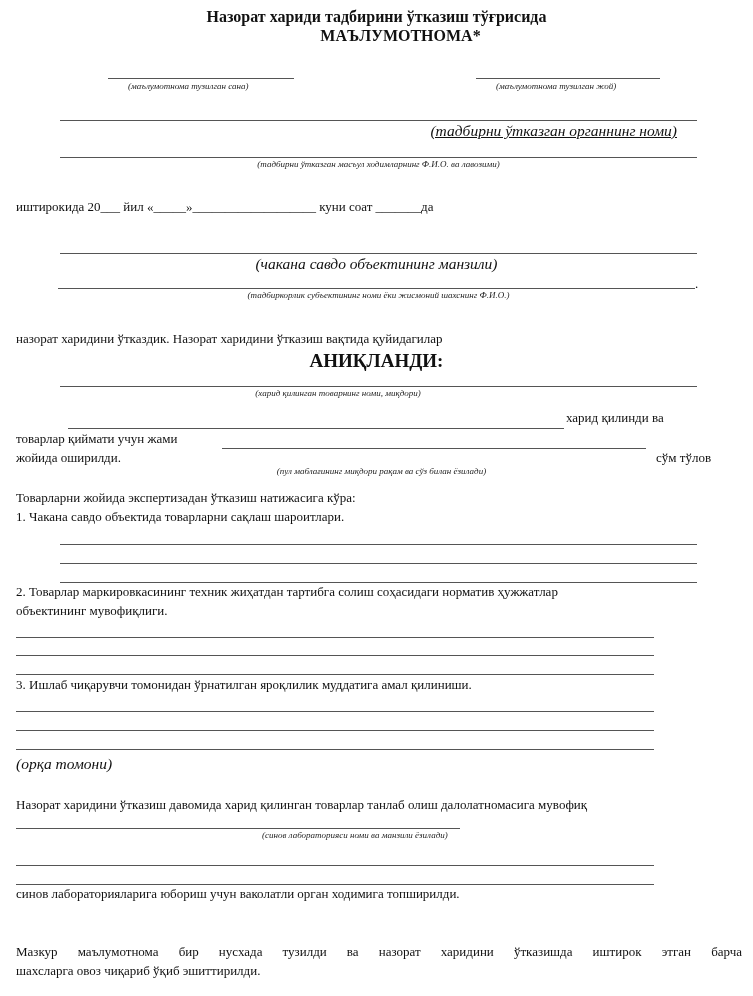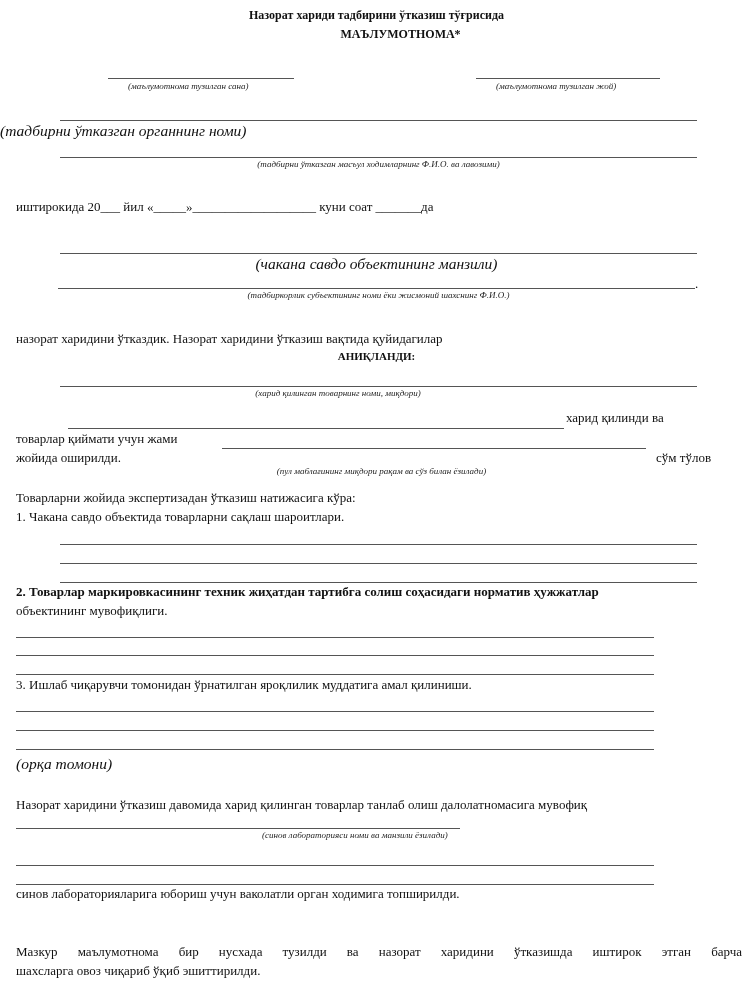--- a/index.html
+++ b/index.html
@@ -1,39 +1,39 @@
 <!DOCTYPE html>
 <html><head>
   <meta charset="utf-8">
   <style>
     * { margin: 0; padding: 0; box-sizing: border-box; }
     html, body { width: 753px; height: 996px; background: #ffffff; overflow: hidden; }
     body { position: relative; font-family: "Liberation Serif", "DejaVu Serif", serif; color: #111111; }
     .abs { position: absolute; white-space: nowrap; }
-    .title { font-weight: bold; font-size: 12px; left: 0; width: 753px; text-align: center; }
+    .title { font-weight: bold; font-size: 16px; left: 0; width: 753px; text-align: center; }
     .body-text { font-size: 13px; }
     .cap-small { font-style: italic; font-size: 9px; color: #222; }
     .cap-large { font-style: italic; font-size: 15.5px; }
     .line { position: absolute; height: 1px; background: #555; }
-    .heading { font-weight: bold; font-size: 11px; }
+    .heading { font-weight: bold; font-size: 19px; }
     .justify { text-align: justify; text-align-last: justify; }
   </style>
 </head>
 <body>
 
 <div class="abs title" style="top:8px;">Назорат хариди тадбирини ўтказиш тўғрисида</div>
 <div class="abs title" style="top:27px;margin-left:24px;">МАЪЛУМОТНОМА*</div>
 
 <div class="line" style="left:108px; top:78px; width:186px;"></div>
 <div class="abs cap-small" style="left:128px; top:81px;">(маълумотнома тузилган сана)</div>
 <div class="line" style="left:476px; top:78px; width:184px;"></div>
 <div class="abs cap-small" style="left:496px; top:81px;">(маълумотнома тузилган жой)</div>
 
 <div class="line" style="left:60px; top:120px; width:637px;"></div>
-<div class="abs cap-large" style="left:0; width:677px; text-align:left; top:122px;">(тадбирни ўтказган органнинг номи)</div>
+<div class="abs cap-large" style="left:0; width:677px; text-align:right; top:122px;text-decoration:underline;">(тадбирни ўтказган органнинг номи)</div>
 <div class="line" style="left:60px; top:157px; width:637px;"></div>
 <div class="abs cap-small" style="left:0; width:757px; text-align:center; top:159px;">(тадбирни ўтказган масъул ходимларнинг Ф.И.О. ва лавозими)</div>
 
 <div class="abs body-text" style="left:16px; top:199px;">иштирокида 20___ йил «_____»___________________ куни соат _______да</div>
 
 <div class="line" style="left:60px; top:253px; width:637px;"></div>
 <div class="abs cap-large" style="left:0; width:753px; text-align:center; top:255px;">(чакана савдо объектининг манзили)</div>
 <div class="line" style="left:58px; top:288px; width:637px;"></div>
 <div class="abs body-text" style="left:695px; top:276px;">.</div>
 <div class="abs cap-small" style="left:0; width:757px; text-align:center; top:290px;">(тадбиркорлик субъектининг номи ёки жисмоний шахснинг Ф.И.О.)</div>
@@ -52,21 +52,21 @@
 <div class="abs body-text" style="left:648px; top:450px;margin-left:8px;">сўм тўлов</div>
 <div class="abs body-text" style="left:16px; top:450px;">жойида оширилди.</div>
 <div class="abs cap-small" style="left:0; width:763px; text-align:center; top:466px;">(пул маблағининг миқдори рақам ва сўз билан ёзилади)</div>
 
 <div class="abs body-text" style="left:16px; top:490px;">Товарларни жойида экспертизадан ўтказиш натижасига кўра:</div>
 <div class="abs body-text" style="left:16px; top:509px;">1. Чакана савдо объектида товарларни сақлаш шароитлари.</div>
 <div class="line" style="left:60px; top:544px; width:637px;"></div>
 <div class="line" style="left:60px; top:563px; width:637px;"></div>
 <div class="line" style="left:60px; top:582px; width:637px;"></div>
 
-<div class="abs body-text" style="left:16px; top:584px;font-weight:bold;">2. Товарлар маркировкасининг техник жиҳатдан тартибга солиш соҳасидаги норматив ҳужжатлар</div>
+<div class="abs body-text" style="left:16px; top:584px;">2. Товарлар маркировкасининг техник жиҳатдан тартибга солиш соҳасидаги норматив ҳужжатлар</div>
 <div class="abs body-text" style="left:16px; top:603px;">объектининг мувофиқлиги.</div>
 <div class="line" style="left:16px; top:637px; width:638px;"></div>
 <div class="line" style="left:16px; top:655px; width:638px;"></div>
 <div class="line" style="left:16px; top:674px; width:638px;"></div>
 
 <div class="abs body-text" style="left:16px; top:677px;">3. Ишлаб чиқарувчи томонидан ўрнатилган яроқлилик муддатига амал қилиниши.</div>
 <div class="line" style="left:16px; top:711px; width:638px;"></div>
 <div class="line" style="left:16px; top:730px; width:638px;"></div>
 <div class="line" style="left:16px; top:749px; width:638px;"></div>
 

